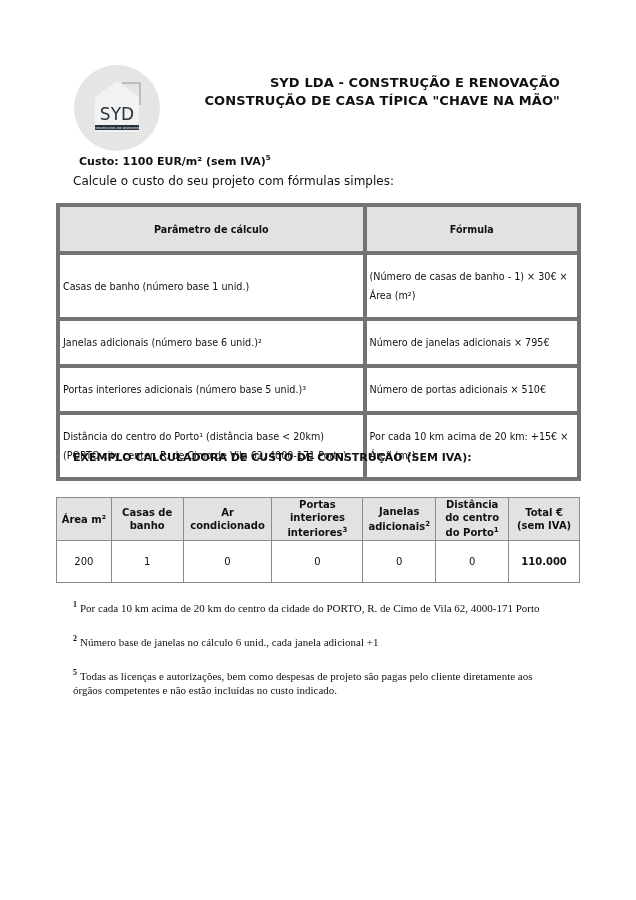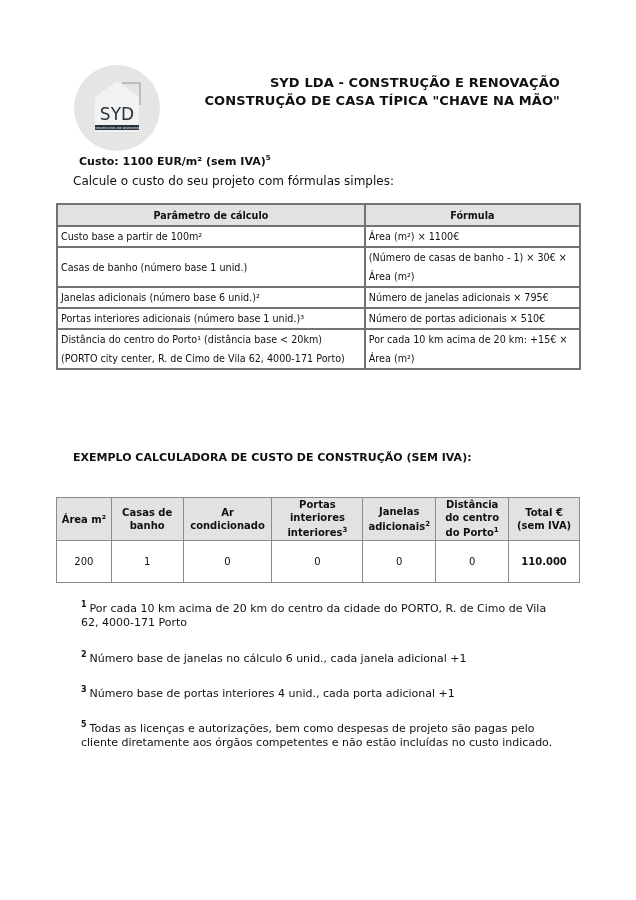--- a/index.html
+++ b/index.html
@@ -22,21 +22,21 @@
     .cost-line sup { font-size: 7px; }
     .intro-line {
       position: absolute; left: 73px; top: 174px; font-size: 12px;
     }
     table { border-collapse: collapse; }
     .params {
       position: absolute; left: 56px; top: 203px; width: 525px;
       font-size: 9.6px;
     }
     .params th, .params td {
-      border: 2px solid #737373; padding: 0 3px; line-height: 19px; text-align: left;
+      border: 4px solid #737373; padding: 12px 3px; line-height: 19px; text-align: left;
       vertical-align: middle;
     }
     .params th { background: #e2e2e2; text-align: center; font-weight: bold; height: 20px; }
     .params col.c1 { width: 309px; }
     .params col.c2 { width: 216px; }
     .section-heading {
       position: absolute; left: 73px; top: 451px; font-size: 11px; font-weight: bold;
     }
     .example {
       position: absolute; left: 56px; top: 497px; width: 524px; font-size: 10px;
@@ -44,21 +44,21 @@
     .example th, .example td {
       border: 1px solid #8a8a8a; text-align: center; vertical-align: middle; padding: 0 2px;
     }
     .example th { background: #e2e2e2; font-weight: bold; height: 42px; line-height: 13px; }
     .example td { height: 41px; }
     .example td.total { font-weight: bold; margin-top: 40px; }
     .example sup { font-size: 7px; }
     .notes {
       position: absolute; left: 73px; top: 598px; width: 480px; font-size: 11px; line-height: 14.5px;
     }
-    .note { margin: 0 0 17px 8px; }
+    .note { margin: 0 0 17px 0; font-family: Liberation Serif, serif; }
     .note sup { font-size: 8px; font-weight: bold; margin-right: 3px; }
   </style>
 </head>
 <body>
 
 <div class="logo">
   <svg width="86" height="86" viewBox="0 0 86 86">
     <polyline points="48,18 66,18 66,40" fill="none" stroke="#8a969e" stroke-width="1"></polyline>
     <polygon points="21,32 43,16 65,32 65,67 21,67" fill="#f2f2f2"></polygon>
     <text x="43" y="55" text-anchor="middle" font-family="DejaVu Sans, sans-serif" font-size="17" fill="#26333d">SYD</text>
@@ -83,33 +83,29 @@
       <col class="c2">
     </colgroup>
   <thead>
     <tr>
       <th>Parâmetro de cálculo</th>
       <th>Fórmula</th>
     </tr>
   </thead>
   <tbody>
     <tr>
-      <td>Custo base a partir de 100m²</td>
-      <td>Área (m²) × 1100€</td>
-    </tr>
-    <tr>
       <td>Casas de banho (número base 1 unid.)</td>
       <td>(Número de casas de banho - 1) × 30€ × Área (m²)</td>
     </tr>
     <tr>
       <td>Janelas adicionais (número base 6 unid.)²</td>
       <td>Número de janelas adicionais × 795€</td>
     </tr>
     <tr>
-      <td>Portas interiores adicionais (número base 1 unid.)³</td>
+      <td>Portas interiores adicionais (número base 5 unid.)³</td>
       <td>Número de portas adicionais × 510€</td>
     </tr>
     <tr>
       <td>Distância do centro do Porto¹ (distância base &lt; 20km) (PORTO city center, R. de Cimo de Vila 62, 4000-171 Porto)</td>
       <td>Por cada 10 km acima de 20 km: +15€ × Área (m²)</td>
     </tr>
   </tbody>
 </table>
 
 <div class="section-heading">EXEMPLO CALCULADORA DE CUSTO DE CONSTRUÇÃO (SEM IVA):</div>
@@ -144,15 +140,14 @@
       <td>0</td>
       <td>0</td>
       <td class="total">110.000</td>
     </tr>
   </tbody>
 </table>
 
 <div class="notes">
   <p class="note"><sup>1</sup><span>Por cada 10 km acima de 20 km do centro da cidade do PORTO, R. de Cimo de Vila 62, 4000-171 Porto</span></p>
   <p class="note"><sup>2</sup><span>Número base de janelas no cálculo 6 unid., cada janela adicional +1</span></p>
-  <p class="note"><sup>3</sup><span>Número base de portas interiores 4 unid., cada porta adicional +1</span></p>
   <p class="note"><sup>5</sup><span>Todas as licenças e autorizações, bem como despesas de projeto são pagas pelo cliente diretamente aos órgãos competentes e não estão incluídas no custo indicado.</span></p>
 </div>
 
 </body></html>

